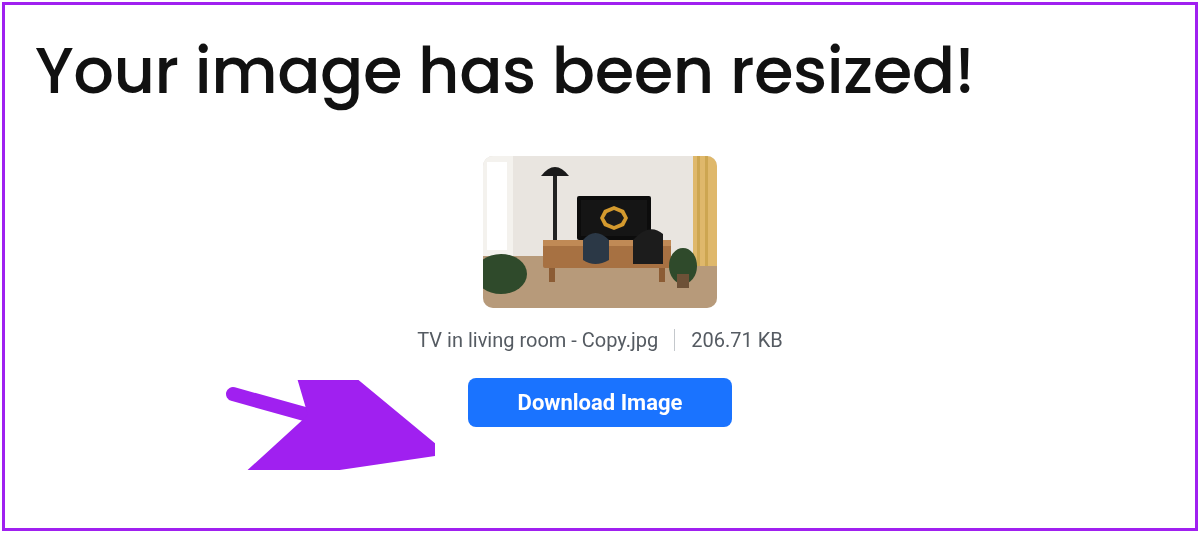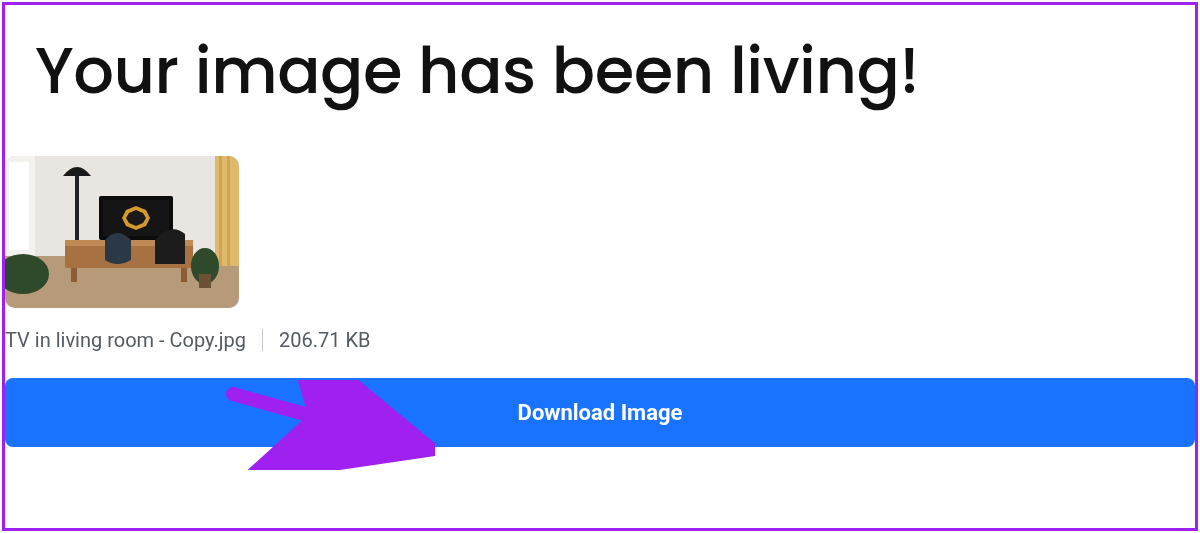--- a/index.html
+++ b/index.html
@@ -26,20 +26,21 @@
       font-size: 64px;
       font-weight: 500;
       color: #111111;
       padding: 18px 0 0 30px;
       letter-spacing: -0.5px;
       font-family: 'Poppins', 'Segoe UI', sans-serif;
     }
     .content {
       display: flex;
       flex-direction: column;
+      align-items: center;
       margin-top: 38px;
     }
     .thumb {
       width: 234px;
       height: 152px;
       border-radius: 10px;
       overflow: hidden;
       position: relative;
       background: #e6e2de;
     }
@@ -56,38 +57,38 @@
       width: 1px;
       height: 22px;
       background: #c4c8cc;
     }
     .download-btn {
       margin-top: 26px;
       background: #1a73ff;
       color: #ffffff;
       border: none;
       border-radius: 8px;
-      padding: 22px 50px;
+      padding: 12px 50px;
       font-size: 22px;
       font-weight: 700;
       cursor: pointer;
       font-family: inherit;
     }
     .arrow {
       position: absolute;
       left: 220px;
       top: 375px;
       pointer-events: none;
     }
   </style>
 </head>
 <body>
 
 <div class="frame">
-  <h1 class="heading">Your image has been living!</h1>
+  <h1 class="heading">Your image has been resized!</h1>
 
   <div class="content">
     <div class="thumb">
       <svg viewBox="0 0 234 152" width="234" height="152" aria-hidden="true">
 
         <rect x="0" y="0" width="234" height="100" fill="#e9e5e0"></rect>
 
         <rect x="0" y="100" width="234" height="52" fill="#b79a7a"></rect>
 
         <rect x="0" y="0" width="30" height="100" fill="#f4f2ee"></rect>

